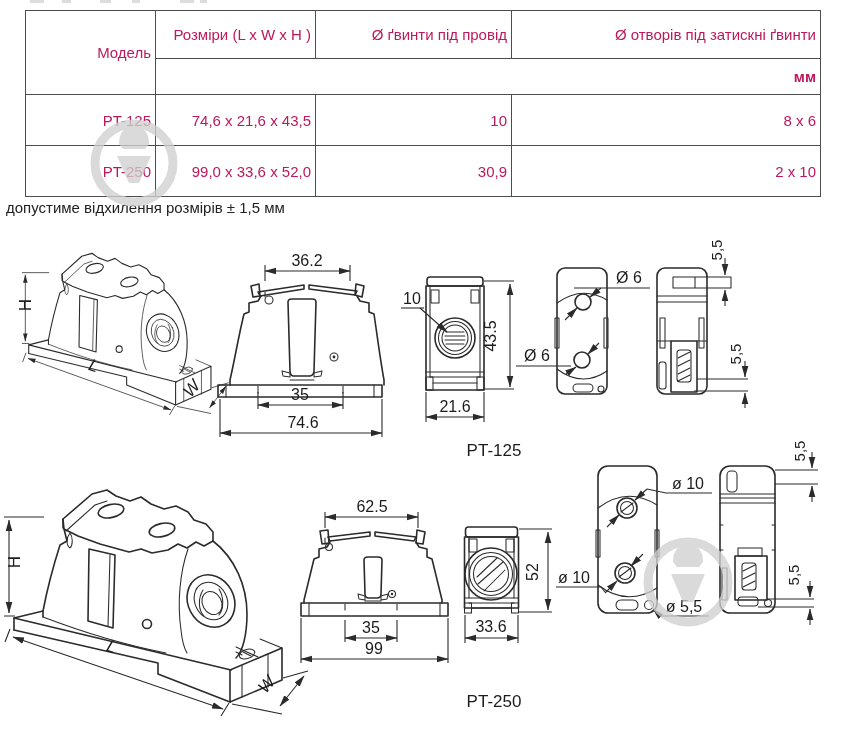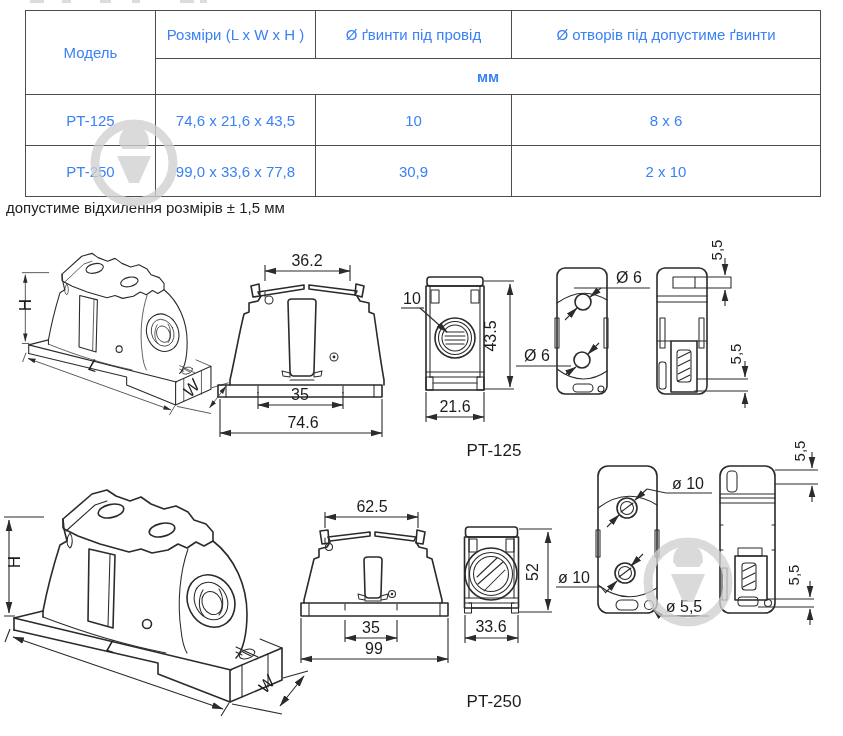--- a/index.html
+++ b/index.html
@@ -1,22 +1,22 @@
 <!DOCTYPE html>
 <html><head>
 <meta charset="utf-8">
 <style>
   html,body{margin:0;padding:0;background:#ffffff;}
   body{width:843px;height:736px;position:relative;overflow:hidden;
        font-family:"Liberation Sans",sans-serif;color:#222;}
   
   .spec-table{position:absolute;left:25px;top:10px;width:795px;
               border-collapse:collapse;table-layout:fixed;z-index:1;}
-  .spec-table td{border:1.6px solid #4d4d4d;text-align:center;vertical-align:middle;
-                 font-size:15px;color:#3b82f6;padding:9px 4px;}
+  .spec-table td{border:1.6px solid #4d4d4d;text-align:right;vertical-align:middle;
+                 font-size:15px;color:#be185d;padding:9px 4px;}
   .r-head{height:48px;}
   .r-unit{height:30px;font-weight:bold;}
   .r-data{height:51px;}
   
   .note{position:absolute;left:6px;top:199px;font-size:15px;color:#222;z-index:1;text-align:center;}
   
   .draw-svg{position:absolute;left:0;top:0;z-index:2;pointer-events:none;}
   .o{fill:none;stroke:#2b2b2b;stroke-width:1.6;stroke-linejoin:round;stroke-linecap:round;}
   .t{fill:none;stroke:#2b2b2b;stroke-width:1.05;stroke-linecap:round;}
   .d{fill:none;stroke:#2b2b2b;stroke-width:1.1;}
@@ -38,34 +38,34 @@
       <col style="width:130px">
       <col style="width:160px">
       <col style="width:196px">
       <col style="width:309px">
     </colgroup>
   <tbody>
       <tr class="r-head">
     <td rowspan="2">Модель</td>
     <td>Розміри (L x W x H )</td>
     <td>Ø ґвинти під провід</td>
-    <td>Ø отворів під допустиме ґвинти</td>
+    <td>Ø отворів під затискні ґвинти</td>
   </tr>
   <tr class="r-unit">
     <td colspan="3">мм</td>
   </tr>
   <tr class="r-data">
     <td>PT-125</td>
     <td>74,6 x 21,6 x 43,5</td>
     <td>10</td>
     <td>8 x 6</td>
   </tr>
   <tr class="r-data">
     <td>PT-250</td>
-    <td>99,0 x 33,6 x 77,8</td>
+    <td>99,0 x 33,6 x 52,0</td>
     <td>30,9</td>
     <td>2 x 10</td>
   </tr>
 </tbody>
   </table>
 
 <div class="note">допустиме відхилення розмірів ± 1,5 мм</div>
 
 <svg class="draw-svg" width="843" height="736" viewBox="0 0 843 736">
   <defs>

